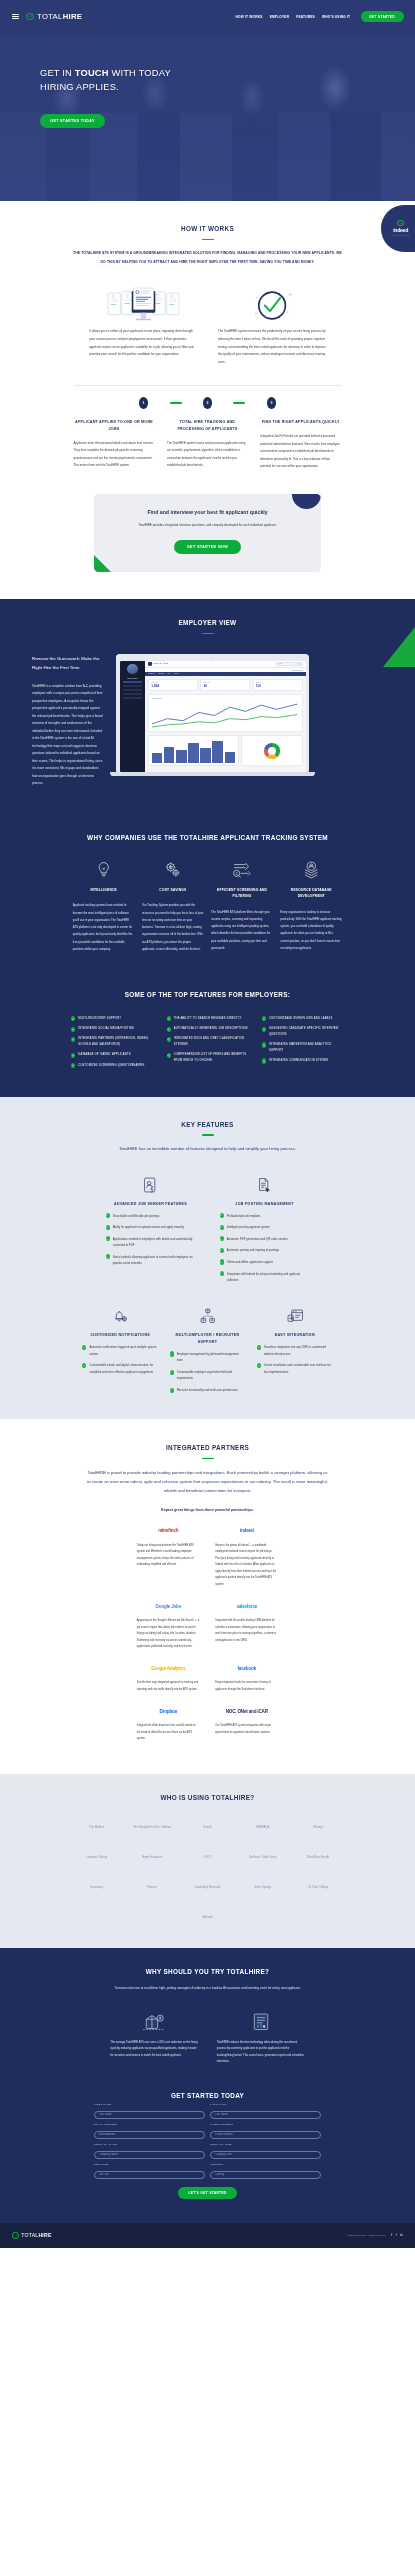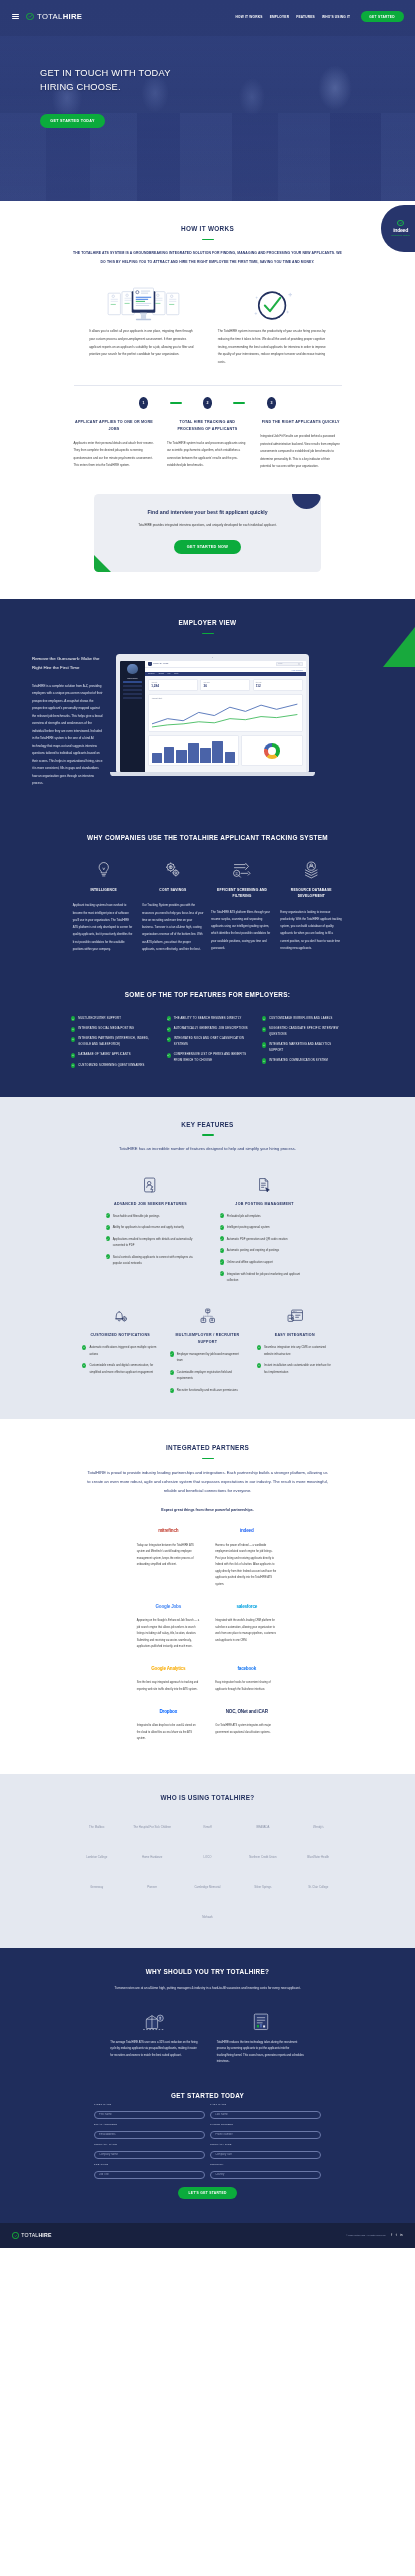--- a/index.html
+++ b/index.html
@@ -58,21 +58,21 @@
     background:#0bab3c; color:#fff; border:none; border-radius:15.5px;
     font-weight:700; letter-spacing:0.3px; cursor:pointer; font-family:inherit;
   }
   .nav-cta { font-size:3.2px; padding:3.6px 8.8px; margin-left:3.1px; }
 
   .hero-inner { position:relative; z-index:4; padding:33px 0 0 40px; }
   .hero-h1 {
     font-size:9.3px; line-height:1.55; color:#fff; font-weight:400;
     letter-spacing:0.2px; text-shadow:0 0.5px 1.5px rgba(0,0,0,.25);
   }
-  .hero-h1 b { font-weight:400; }
+  .hero-h1 b { font-weight:700; }
   .hero-cta { margin-top:19.6px; font-size:3.7px; padding:4.6px 10.3px; }
 
   
   .sec { position:relative; }
   .sec-title {
     text-align:center; font-size:6.4px; font-weight:800; letter-spacing:0.3px;
     color:#1f2d5c; text-transform:uppercase;
   }
   .sec-title.light { color:#fff; }
   .rule { width:12px; height:1.2px; background:#0bab3c; margin:6.7px auto 0; border-radius:1px; }
@@ -292,21 +292,21 @@
         <a class="nav-link">EMPLOYER</a>
         <a class="nav-link">FEATURES</a>
         <a class="nav-link">WHO'S USING IT</a>
         <button class="btn-green nav-cta">GET STARTED</button>
       </div>
     </div>
 
     <div class="hero-inner">
       <div class="hero-h1">
         <span><span>GET IN </span><b>TOUCH</b><span> WITH TODAY</span></span><br>
-        <span>HIRING CHOOSE.</span>
+        <span>HIRING APPLIES.</span>
       </div>
       <button class="btn-green hero-cta">GET STARTED TODAY</button>
     </div>
   </div>
 
   <div class="how sec">
     <div class="indeed-tab">
       <span class="indeed-check">
         <svg viewBox="0 0 10 10">
             <path d="M2 5.2 L4 7.2 L8.2 2.6" stroke="#18b24b" stroke-width="1.5" fill="none" stroke-linecap="round"></path>

